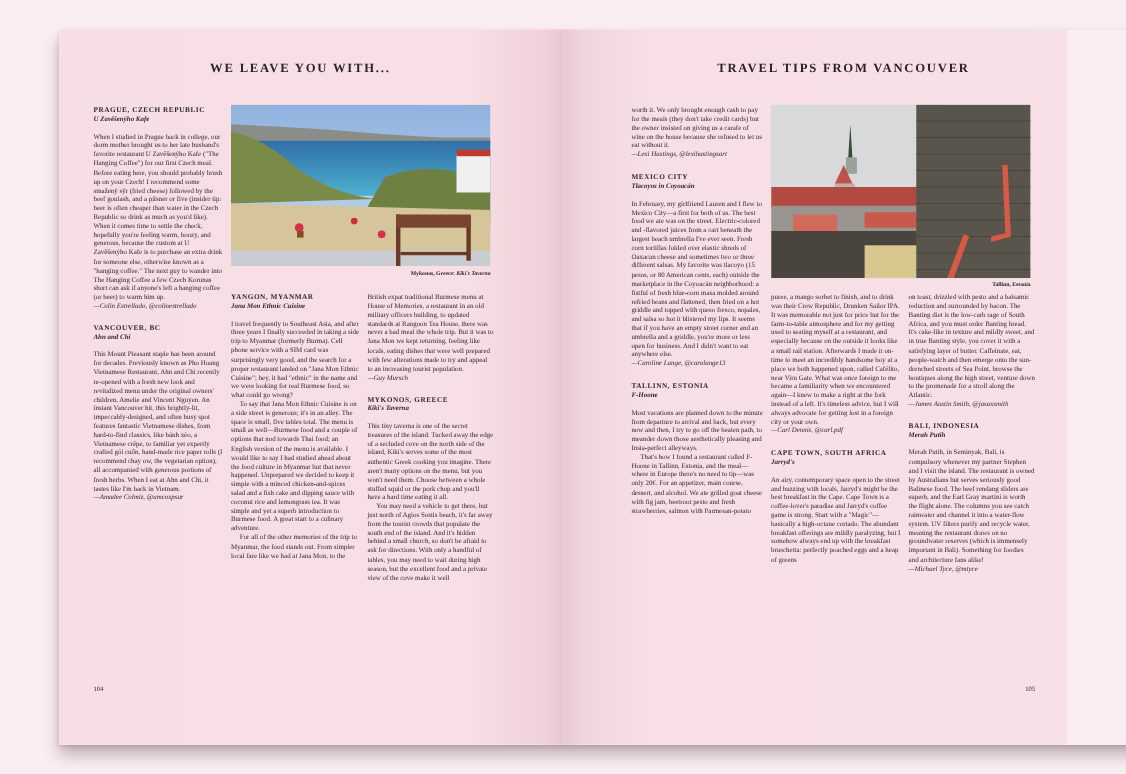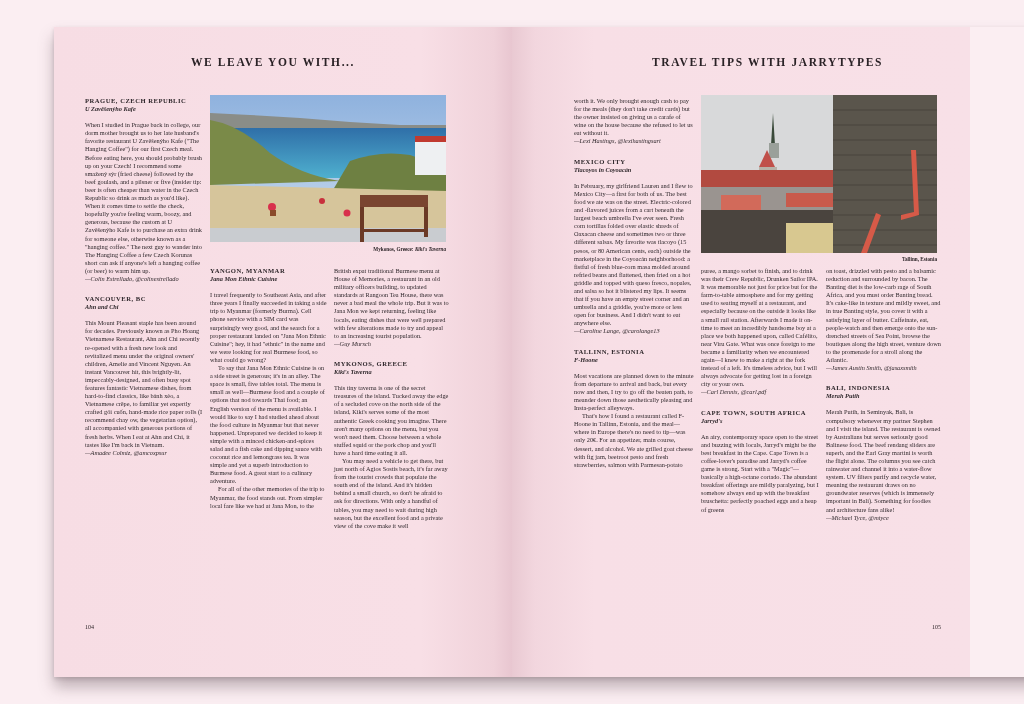--- a/index.html
+++ b/index.html
@@ -126,21 +126,21 @@
         <div class="subhead">Kiki's Taverna</div>
         <p>This tiny taverna is one of the secret treasures of the island. Tucked away the edge of a secluded cove on the north side of the island, Kiki's serves some of the most authentic Greek cooking you imagine. There aren't many options on the menu, but you won't need them. Choose between a whole stuffed squid or the pork chop and you'll have a hard time eating it all.</p>
         <p class="indent">You may need a vehicle to get there, but just north of Agios Sostis beach, it's far away from the tourist crowds that populate the south end of the island. And it's hidden behind a small church, so don't be afraid to ask for directions. With only a handful of tables, you may need to wait during high season, but the excellent food and a private view of the cove make it well</p>
       </div>
     </div>
 
     <div class="folio" style="left:31px;">104</div>
   </div>
 
   <div class="page right">
-    <div class="running-head">TRAVEL TIPS WITH JARRYTYPES</div>
+    <div class="running-head">TRAVEL TIPS FROM VANCOUVER</div>
 
     <div class="col" style="left:62px; top:70px; width:120px;">
       <div class="block">
         <p>worth it. We only brought enough cash to pay for the meals (they don't take credit cards) but the owner insisted on giving us a carafe of wine on the house because she refused to let us eat without it.</p>
         <p class="credit">—Lexi Hastings, @lexihastingsart</p>
       </div>
       <div class="block">
         <div class="heading">MEXICO CITY</div>
         <div class="subhead">Tlacoyos in Coyoacán</div>
         <p>In February, my girlfriend Lauren and I flew to Mexico City—a first for both of us. The best food we ate was on the street. Electric-colored and -flavored juices from a cart beneath the largest beach umbrella I've ever seen. Fresh corn tortillas folded over elastic shreds of Oaxacan cheese and sometimes two or three different salsas. My favorite was tlacoyo (15 pesos, or 80 American cents, each) outside the marketplace in the Coyoacán neighborhood: a fistful of fresh blue-corn masa molded around refried beans and flattened, then fried on a hot griddle and topped with queso fresco, nopales, and salsa so hot it blistered my lips. It seems that if you have an empty street corner and an umbrella and a griddle, you're more or less open for business. And I didn't want to eat anywhere else.</p>

